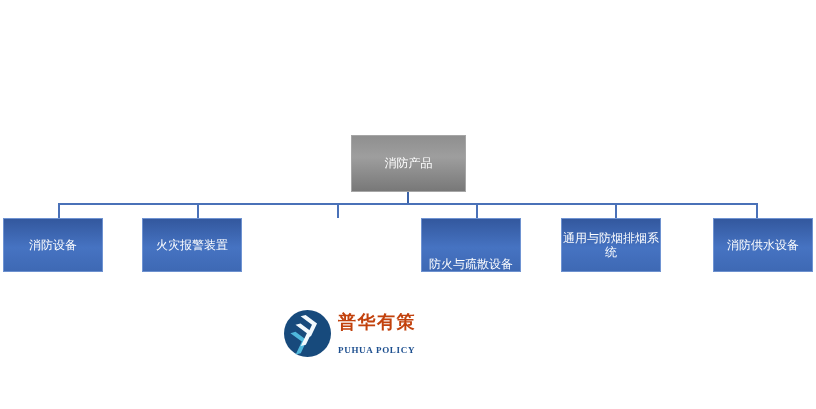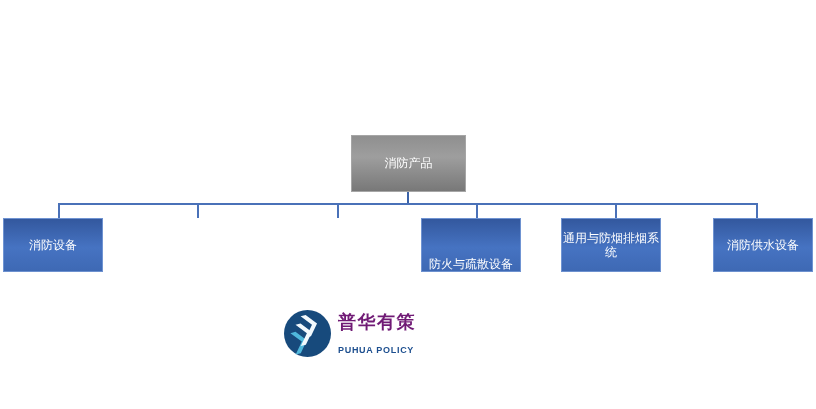--- a/index.html
+++ b/index.html
@@ -2,21 +2,21 @@
 <html lang="zh"><head>
 <meta charset="utf-8">
 <style>
   * { margin: 0; padding: 0; box-sizing: border-box; }
   html, body { background: #ffffff; }
   .canvas {
     position: relative;
     width: 816px;
     height: 409px;
     background: #ffffff;
-    font-family: Liberation Sans, sans-serif;
+    font-family: Liberation Serif, serif;
     overflow: hidden;
   }
   .node {
     position: absolute;
     display: flex;
     align-items: center;
     justify-content: center;
     color: #ffffff;
     text-align: center;
     font-size: 12px;
@@ -55,21 +55,21 @@
     left: 284px; top: 310px;
     display: flex;
     align-items: center;
     gap: 7px;
   }
   .logo-mark { width: 47px; height: 47px; display: block; }
   .logo-text { display: flex; flex-direction: column; justify-content: center; }
   .logo-name {
     font-size: 18px;
     font-weight: bold;
-    color: #701a75;
+    color: #c2410c;
     letter-spacing: 1.5px;
     line-height: 1.15;
     white-space: nowrap;
   }
   .logo-subtitle {
     font-size: 9px;
     font-weight: bold;
     color: #1d4f8f;
     letter-spacing: 0.7px;
     margin-top: 12px;
@@ -90,20 +90,23 @@
   <div class="conn conn-stub stub-1"></div>
   <div class="conn conn-stub stub-2"></div>
   <div class="conn conn-stub stub-3"></div>
   <div class="conn conn-stub stub-4"></div>
   <div class="conn conn-stub stub-5"></div>
   <div class="conn conn-stub stub-6"></div>
 
   <div class="node child-node child-1">
     <span>消防设备</span>
   </div>
+  <div class="node child-node child-2">
+    <span>火灾报警装置</span>
+  </div>
   <div class="node child-node child-4">
     <span>防火与疏散设备</span>
   </div>
   <div class="node child-node child-5">
     <span>通用与防烟排烟系统</span>
   </div>
   <div class="node child-node child-6">
     <span>消防供水设备</span>
   </div>
 

